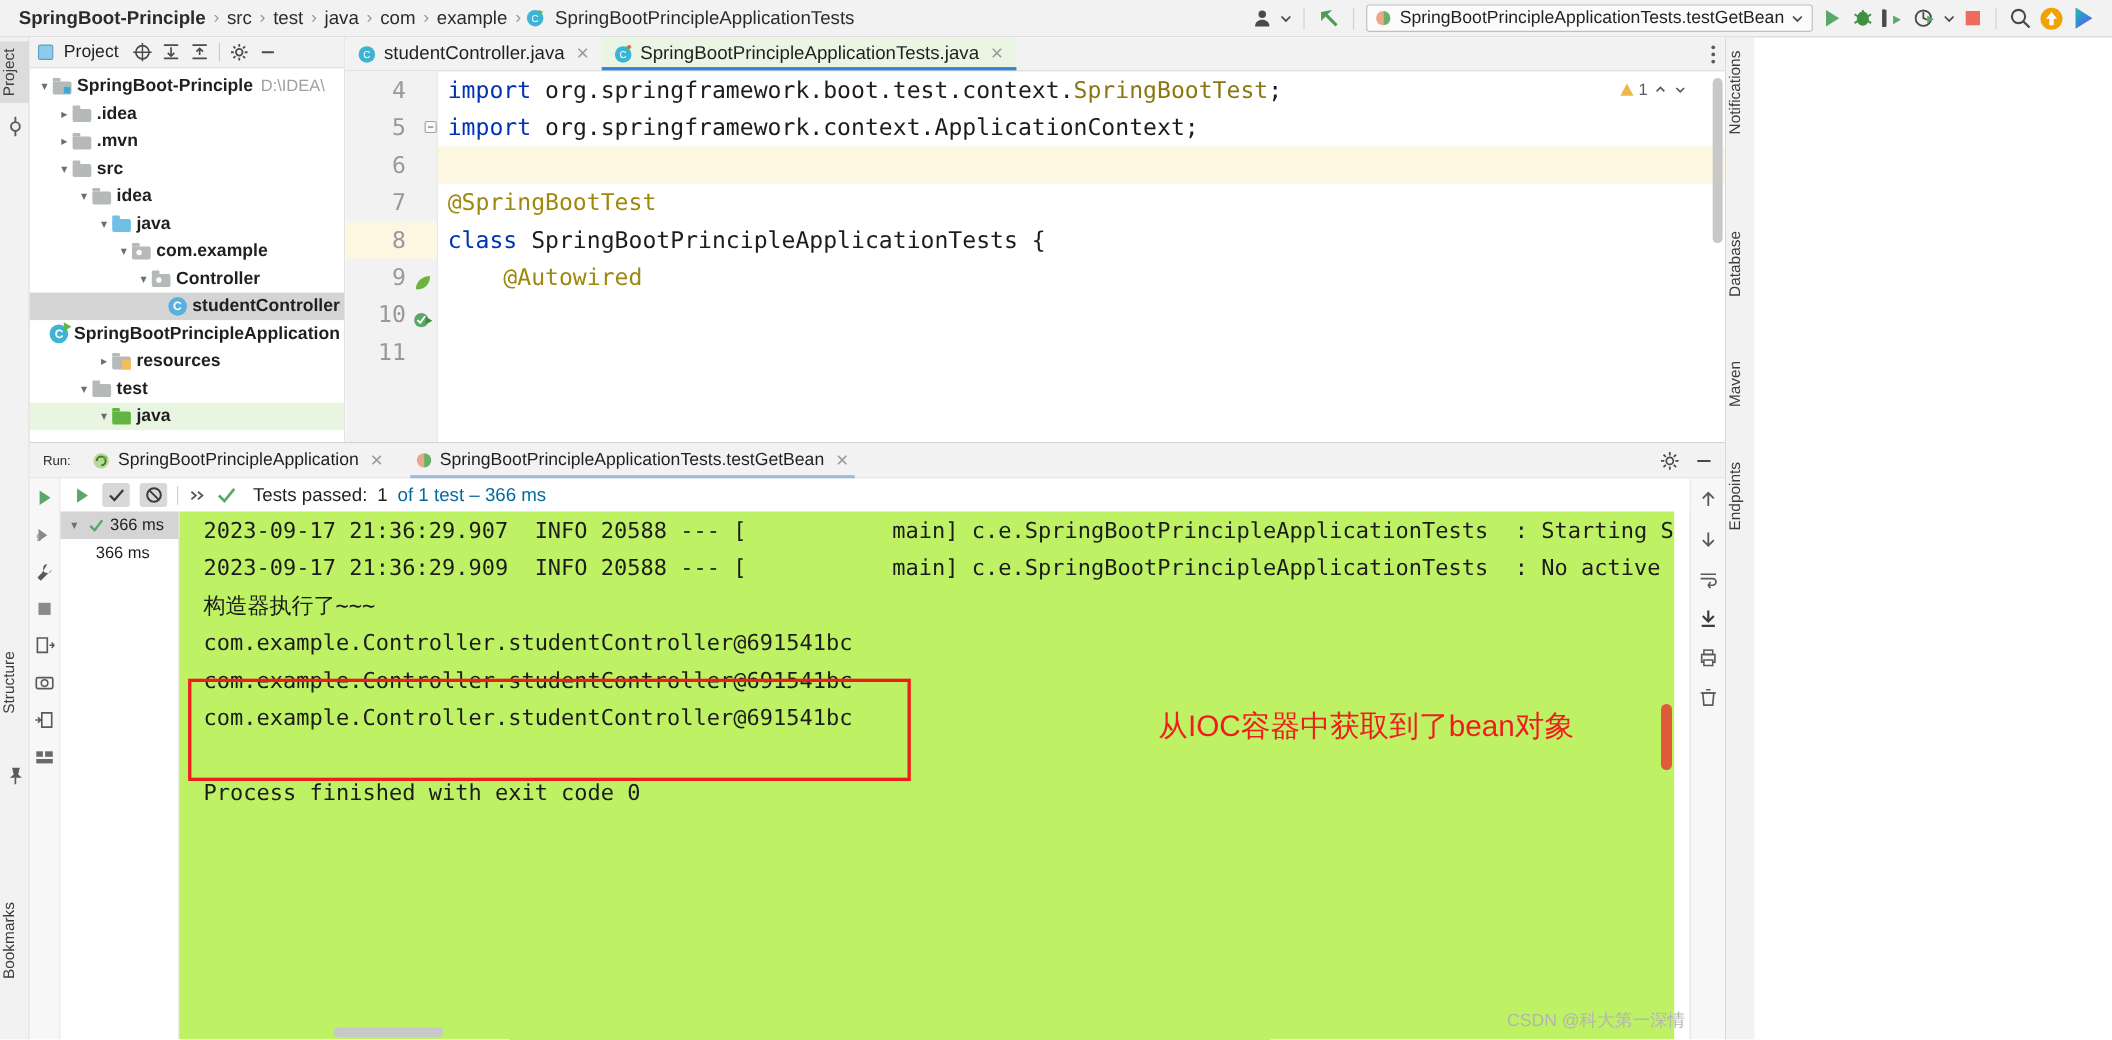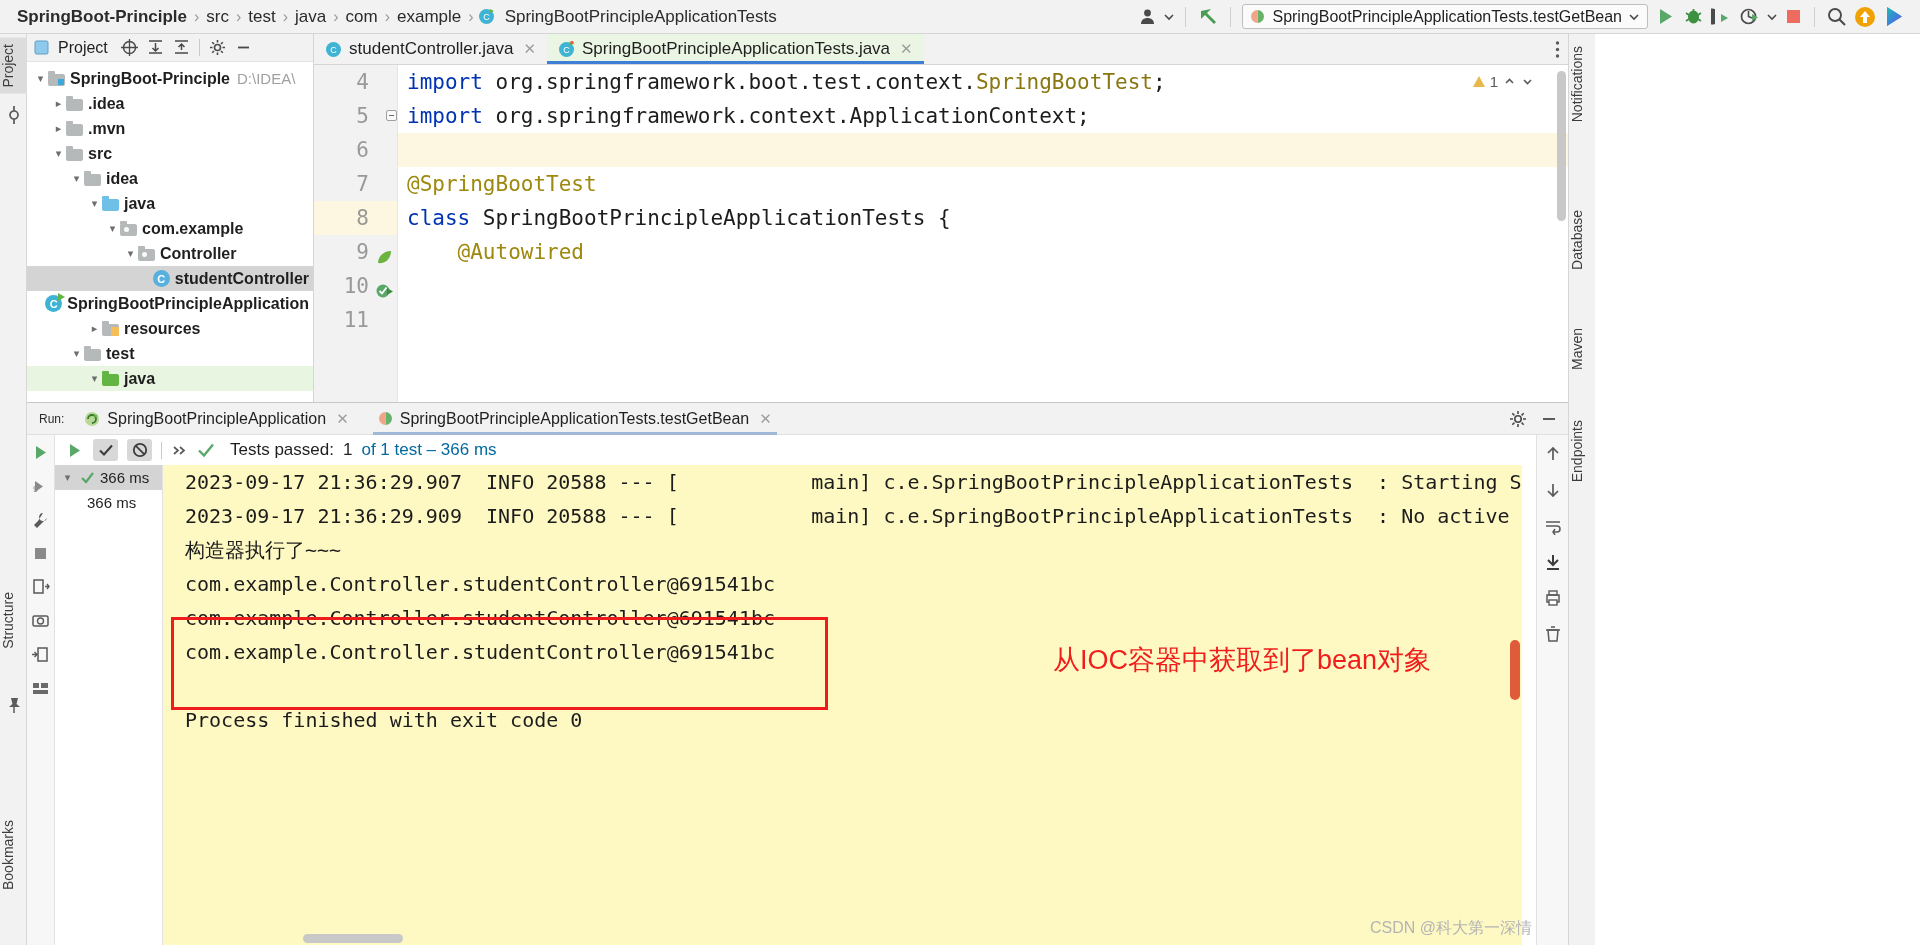--- a/index.html
+++ b/index.html
@@ -219,21 +219,21 @@
   .statustext { font-size: 17px; margin-left: 6px; }
   .st-dim { color: #0369a1; }
   .ttree {
     position: absolute; left: 0; top: 30px; width: 108px; bottom: 0;
     border-right: 1px solid #e2e2e2; background: #ffffff; font-size: 15px;
   }
   .ttrow { display: flex; align-items: center; gap: 5px; height: 25px; padding-left: 5px; }
   .ttrow.sel { background: #d4d4d4; }
   .console {
     position: absolute; left: 108px; top: 30px; right: 14px; bottom: 0;
-    background: #fef9c3; overflow: hidden;
+    background: #bef264; overflow: hidden;
     font-family: "DejaVu Sans Mono", "Liberation Mono", monospace;
     font-size: 20px; line-height: 34px;
   }
   .cz { position: relative; padding-left: 22px; }
   .lrow { white-space: pre; height: 34px; color: #1c1c1c; }
   .redbox {
     position: absolute; left: 8px; top: 152px; width: 657px; height: 93px;
     border: 3px solid #ee1c1c; pointer-events: none;
   }
   .annotation {

